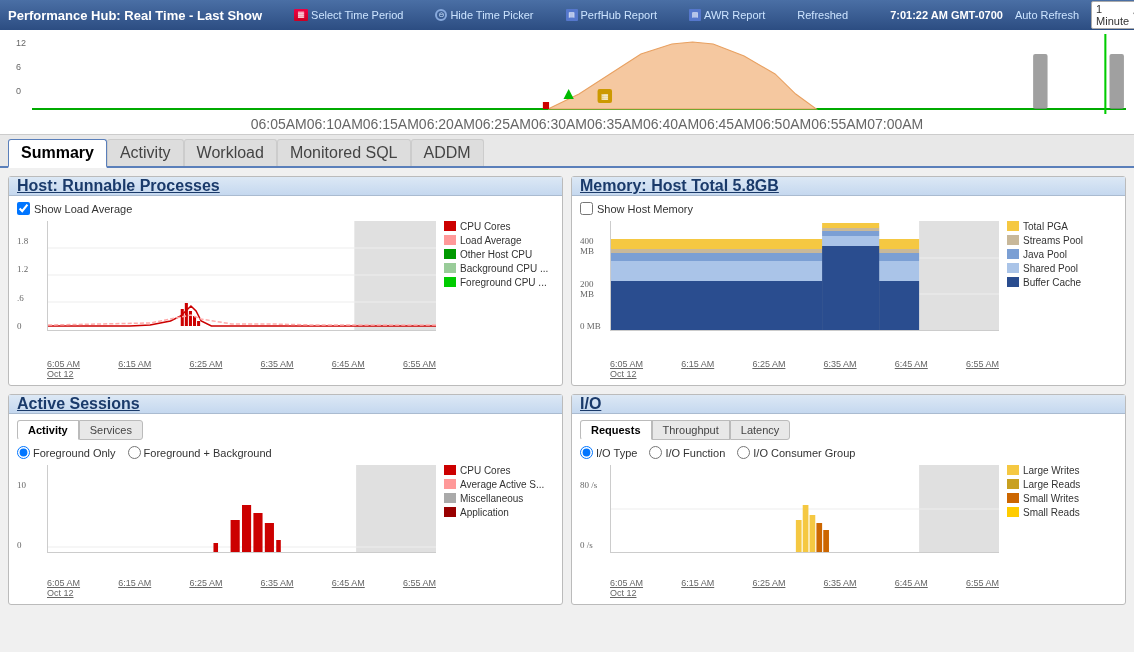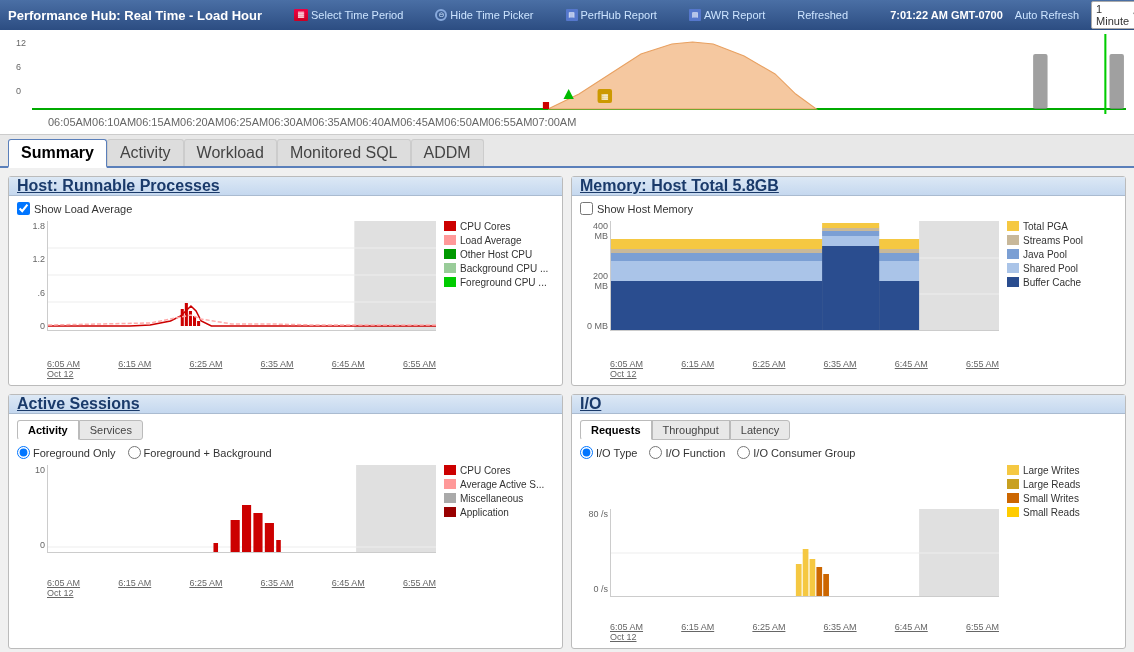--- a/index.html
+++ b/index.html
@@ -64,22 +64,22 @@
     }
     .timeline-chart-container {
       margin-left: 24px;
       height: 90px;
       position: relative;
       background: white;
     }
     .timeline-svg { width: 100%; height: 80px; }
     .timeline-x-labels {
       display: flex;
-      justify-content: flex-start;
-      font-size: 11px;
+      justify-content: center;
+      font-size: 14px;
       color: #666;
       padding: 0 0 2px 0;
       margin-left: 16px;
     }
 
     
     #tabs-bar {
       background: #e8e8e8;
       border-bottom: 2px solid #5a7fba;
       display: flex;
@@ -141,24 +141,24 @@
       display: flex;
       align-items: flex-start;
       gap: 8px;
     }
     .chart-area {
       flex: 1;
       position: relative;
     }
     .chart-y-axis {
       position: absolute;
-      left: 0; top: 0; bottom: 20px;
+      left: 0; top: 15px; bottom: 20px;
       display: flex; flex-direction: column; justify-content: space-between;
       font-size: 9px; color: #666;
-      width: 28px; text-align: right;
+      width: 28px; text-align: left; font-family: Liberation Serif, serif;
     }
     .chart-plot {
       margin-left: 30px;
       border-left: 1px solid #ccc;
       border-bottom: 1px solid #ccc;
       background: white;
       position: relative;
     }
     .chart-x-labels {
       display: flex;
@@ -193,21 +193,21 @@
     .inner-tab:last-child { border-radius: 0 3px 3px 0; }
 
     
     .radio-row { display: flex; align-items: center; gap: 12px; margin-bottom: 6px; font-size: 11px; }
     .radio-row label { display: flex; align-items: center; gap: 3px; }
   </style>
 </head>
 <body>
 
 <div id="header">
-  <span id="header-title">Performance Hub: Real Time - Load Hour</span>
+  <span id="header-title">Performance Hub: Real Time - Last Show</span>
   <div class="header-sep"></div>
 
   <div class="header-btn">
     <span style="display:inline-block;width:14px;height:12px;background:linear-gradient(to bottom,#e04,#c02);border-radius:1px;font-size:8px;text-align:center;line-height:12px;color:white;">▦</span>
     <span>Select Time Period</span>
   </div>
   <div class="header-sep"></div>
 
   <div class="header-btn">
     <span style="display:inline-block;width:12px;height:12px;border:2px solid #88aadd;border-radius:50%;font-size:7px;text-align:center;line-height:8px;">⊖</span>
@@ -528,21 +528,21 @@
         </label>
         <label>
           <input type="radio" name="io" style=""> I/O Function
         </label>
         <label>
           <input type="radio" name="io" style=""> I/O Consumer Group
         </label>
       </div>
       <div class="chart-with-legend">
         <div class="chart-area">
-          <div style="position:relative; height:105px;margin-top:44px;">
+          <div style="position:relative; height:105px;">
             <div class="chart-y-axis">
               <span>80 /s</span>
               <span>0 /s</span>
             </div>
             <div class="chart-plot" style="height:88px; overflow:hidden;">
               <svg width="100%" height="88" viewBox="0 0 340 88" preserveAspectRatio="none">
                 <rect x="270" y="0" width="70" height="88" fill="#e0e0e0"></rect>
                 <line x1="0" y1="44" x2="340" y2="44" stroke="#eee" stroke-width="1"></line>
 
                 <rect x="162" y="55" width="5" height="33" fill="#f5c842"></rect>

